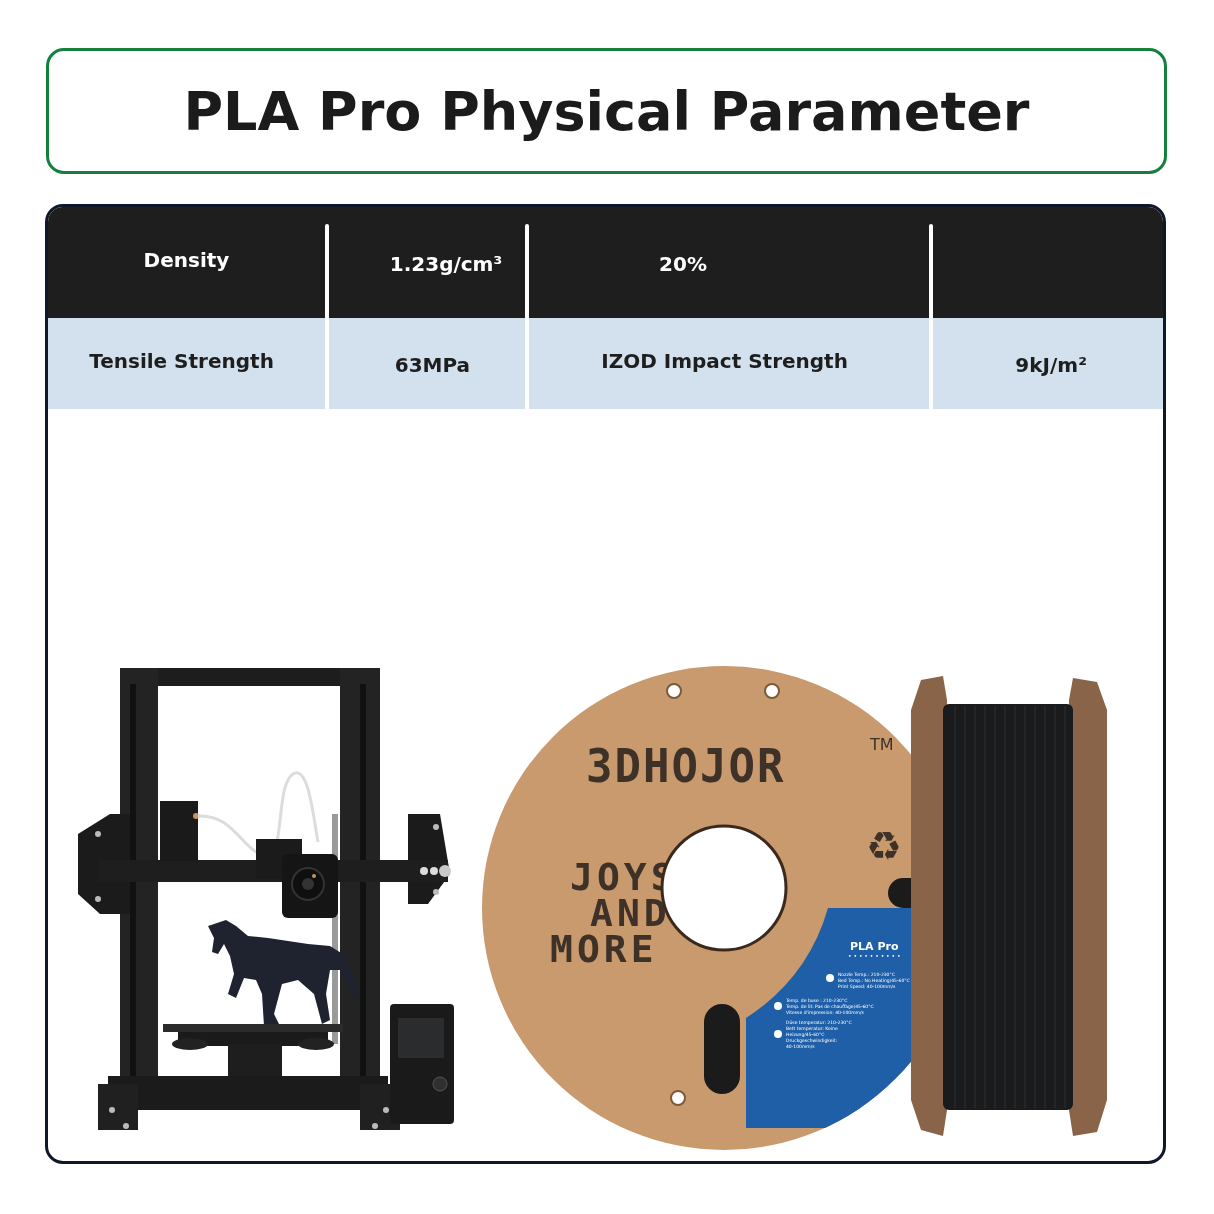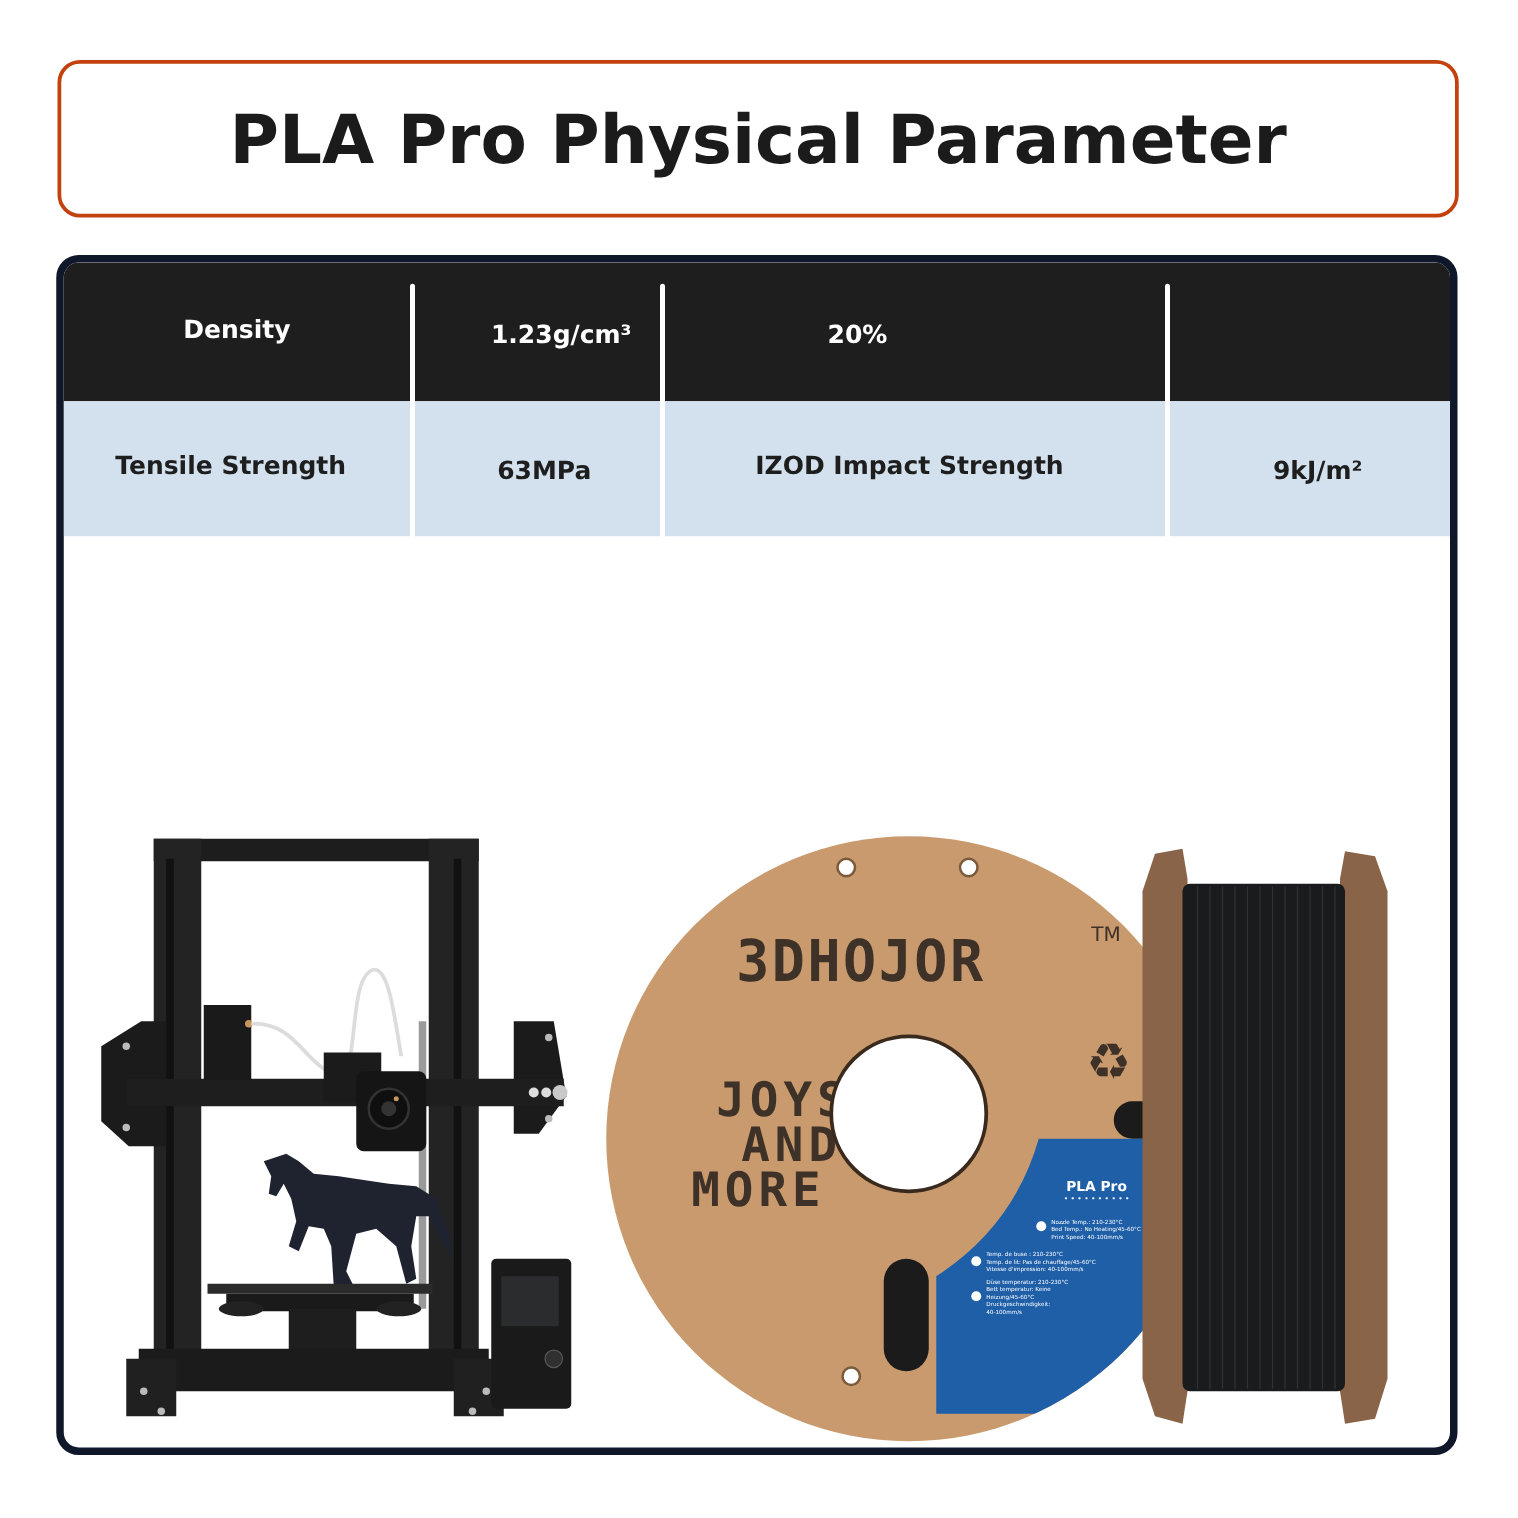--- a/index.html
+++ b/index.html
@@ -1,34 +1,34 @@
 <!DOCTYPE html>
 <html><head>
 <meta charset="utf-8">
 <style>
   * { box-sizing: border-box; margin: 0; padding: 0; }
   html, body { width: 1214px; height: 1214px; background: #ffffff; overflow: hidden; }
   body { position: relative; font-family: "DejaVu Sans", "Liberation Sans", sans-serif; }
 
   .title-box {
     position: absolute; left: 46px; top: 48px; width: 1121px; height: 126px;
-    border: 3px solid #c2410c; border-radius: 18px; background: #fff;
+    border: 3px solid #15803d; border-radius: 18px; background: #fff;
     display: flex; align-items: center; justify-content: center;
   }
   .title-box h1 {
     font-family: "DejaVu Sans", sans-serif; font-weight: bold;
     font-size: 54px; letter-spacing: 0px; color: #1b1b1b;
   }
 
   .card {
     position: absolute; left: 45px; top: 204px; width: 1121px; height: 960px;
-    border: 6px solid #0f172a; border-radius: 18px; overflow: hidden; background: #fff;
+    border: 3px solid #0f172a; border-radius: 18px; overflow: hidden; background: #fff;
   }
   .table { position: absolute; left: 0; top: 0; width: 1115px; }
-  .row { display: flex; height: 108px; }
+  .row { display: flex; height: 91px; }
   .row.r0 { height: 111px; }
   .row.dark { background: #1f1e1f; color: #ffffff; }
   .row.light { background: #d3e1ee; color: #1e1e1e; }
   .row.last { height: 110px; }
   .cell {
     display: flex; align-items: center; justify-content: center; text-align: center;
     font-weight: bold; font-size: 20px; padding-bottom: 6px;
   }
   .c0 { width: 277px; }
   .c1 { width: 202px; }

